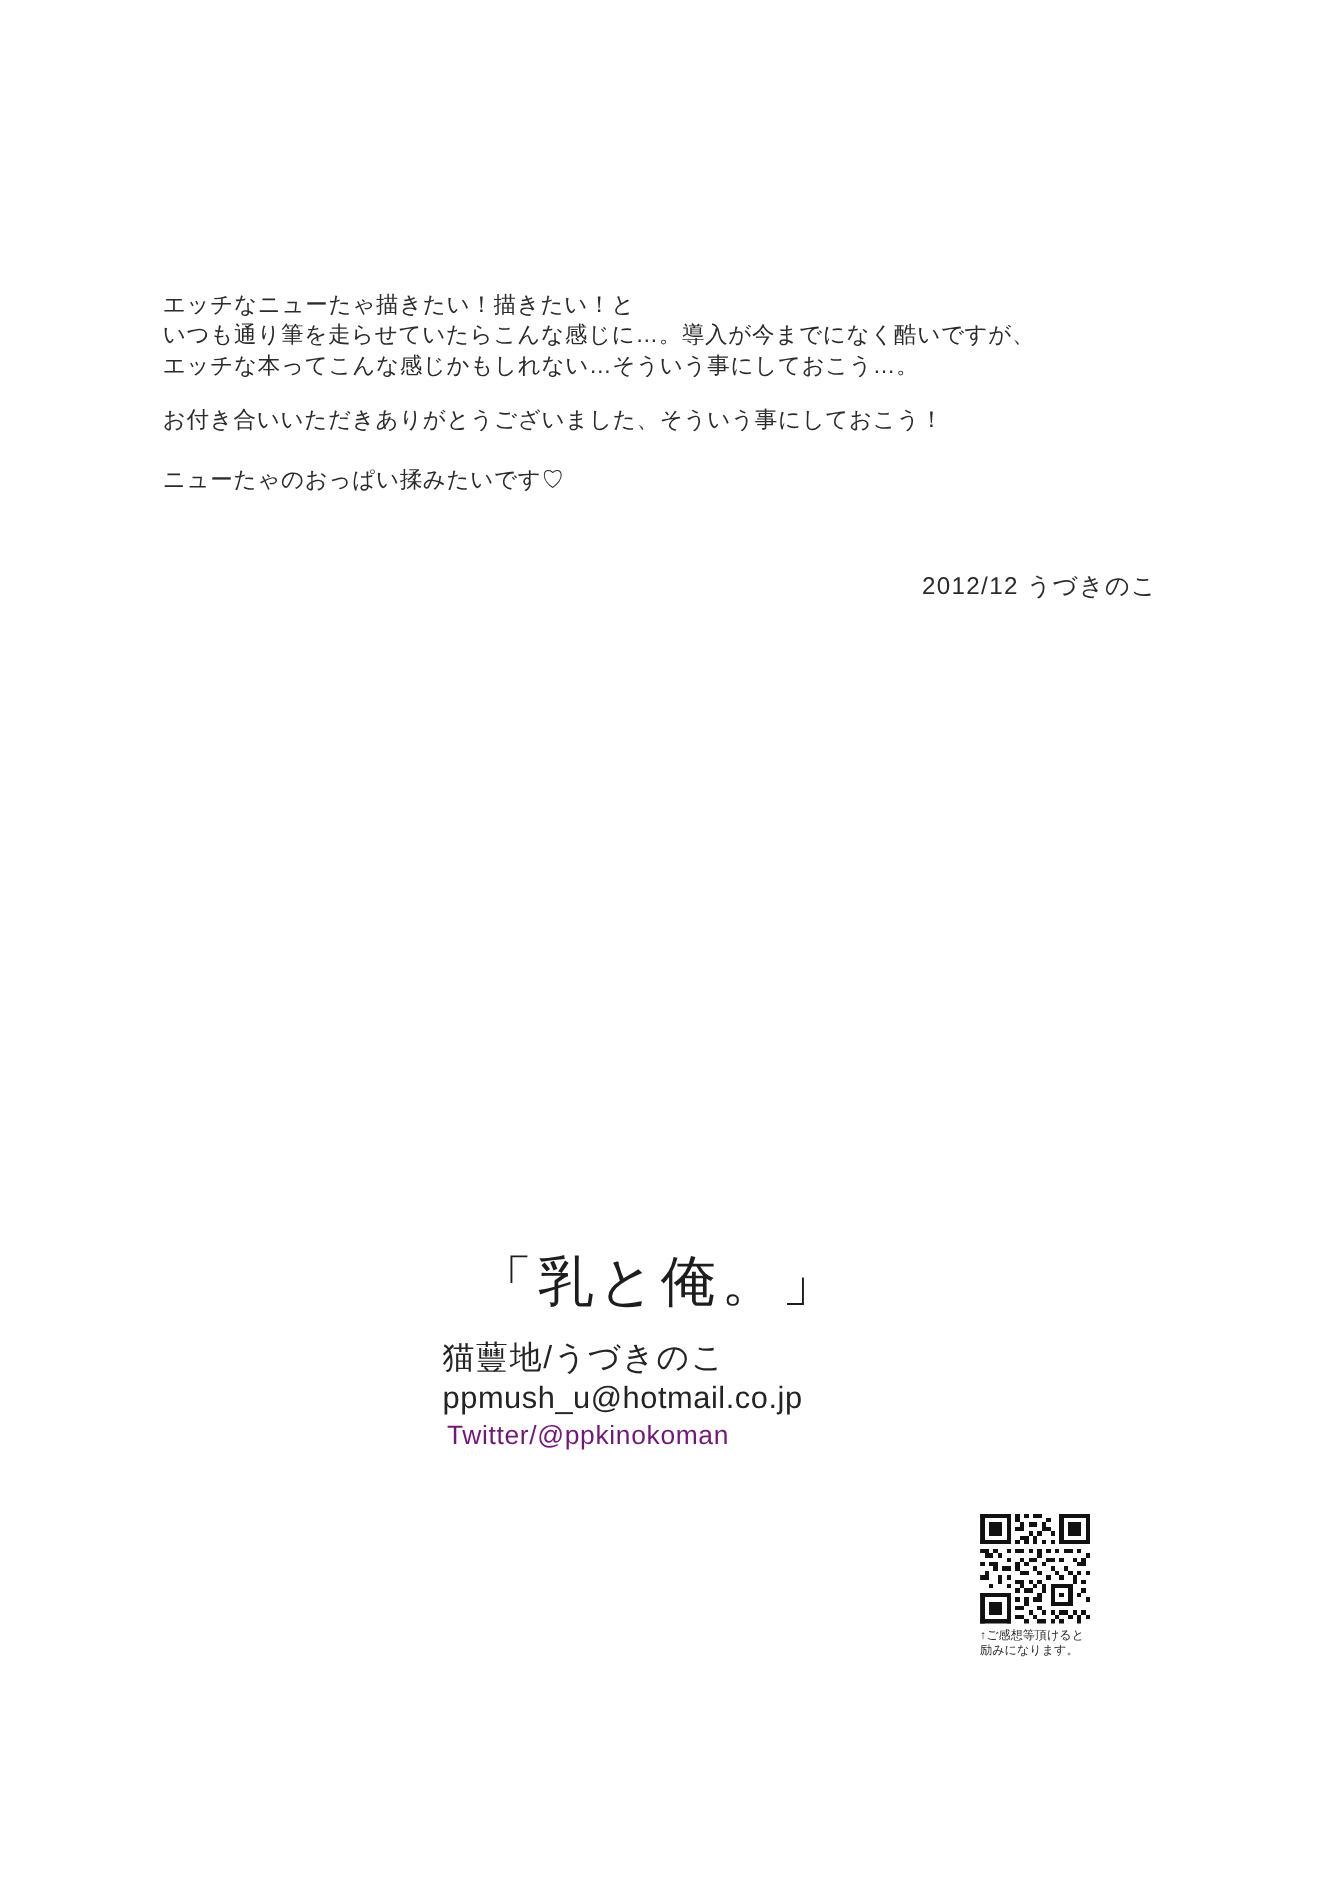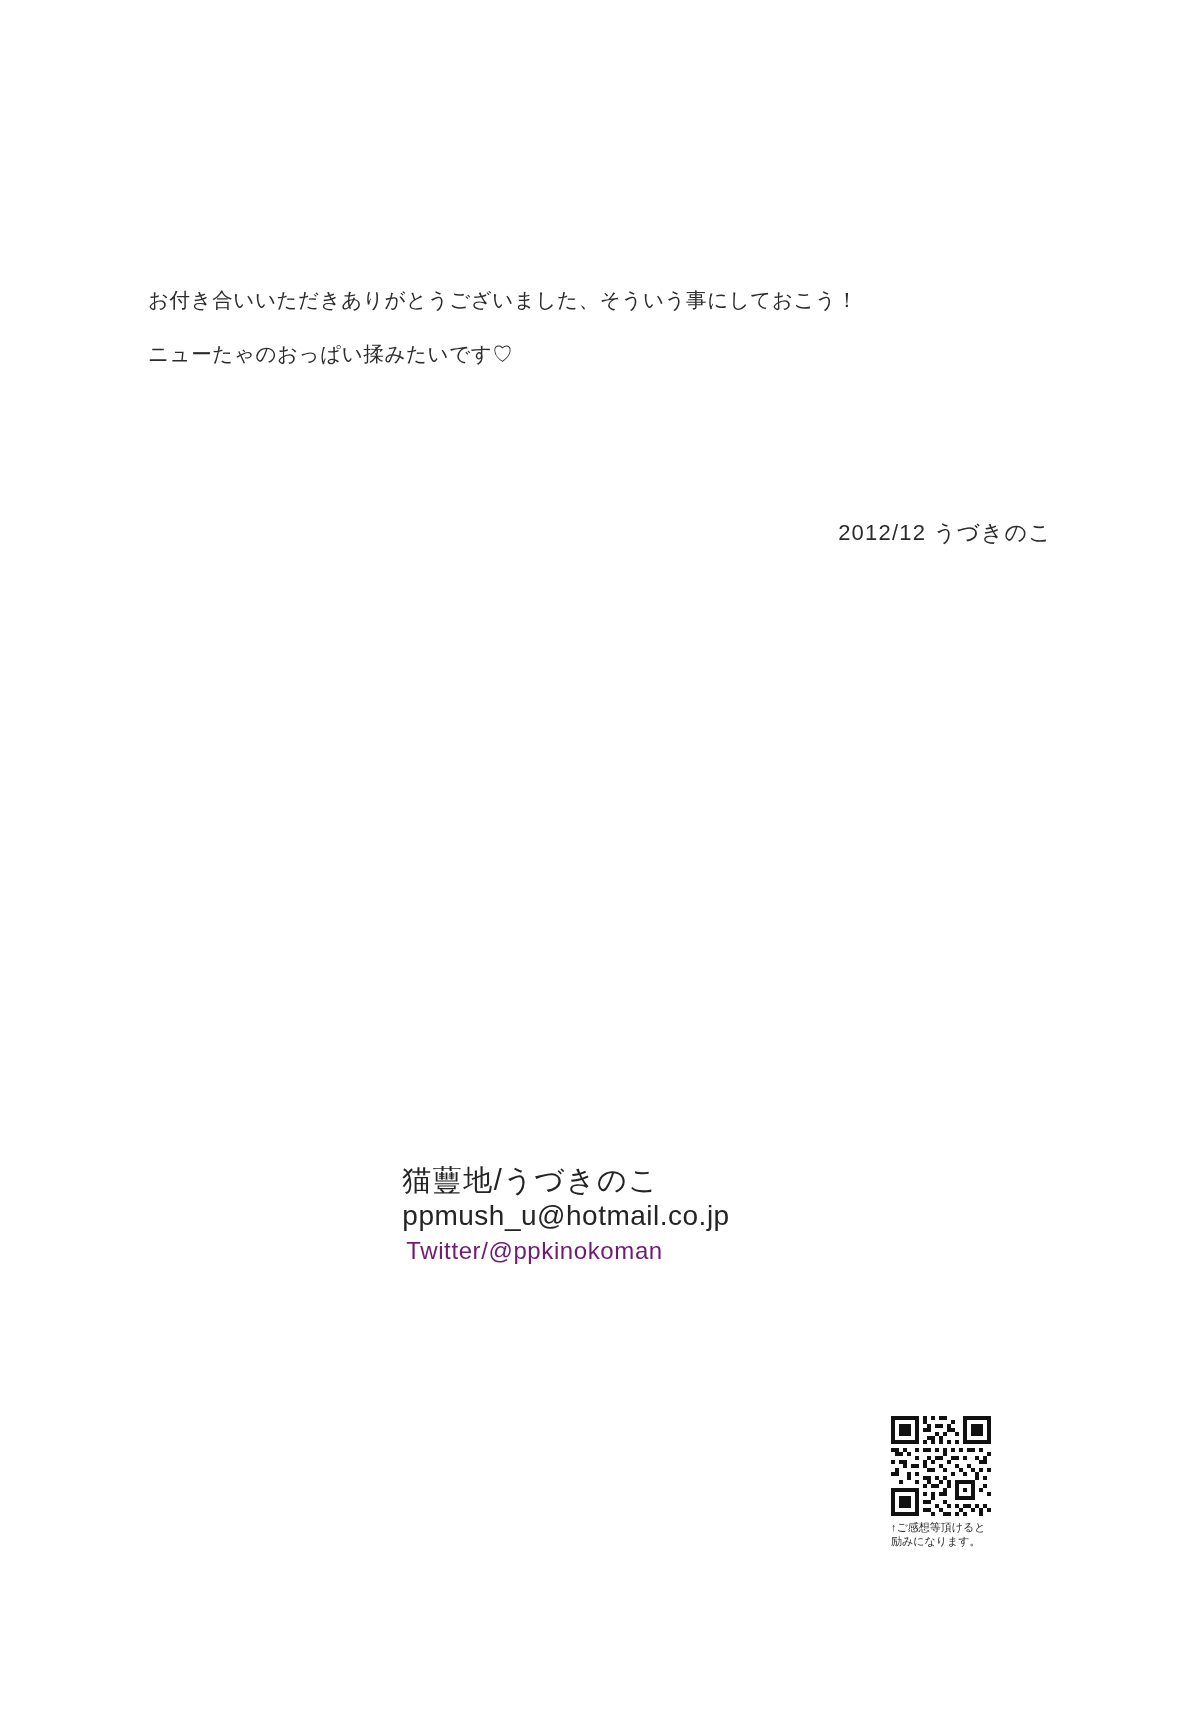--- a/index.html
+++ b/index.html
@@ -103,48 +103,52 @@
     font-size: 29px;
     letter-spacing: 1.5px;
     color: #242424;
     margin-top: 28px;
   }
 
   
   #qr-block {
     position: absolute;
     left: 891px;
-    top: 1416px;
+    top: 1376px;
     width: 116px;
   }
   #qr-code {
     width: 100px;
     height: 100px;
     display: block;
   }
   #qr-caption {
     margin-top: 5px;
     font-size: 11px;
     line-height: 1.25;
     color: #2b2b2b;
     white-space: pre-line;
     letter-spacing: 0px;
   }
 </style>
 </head>
 <body>
 
 <div id="afterword">
+  <p class="para block1">エッチなニューたゃ描きたい！描きたい！と
+いつも通り筆を走らせていたらこんな感じに…。導入が今までになく酷いですが、
+エッチな本ってこんな感じかもしれない…そういう事にしておこう…。</p>
   <p class="para block2">お付き合いいただきありがとうございました、そういう事にしておこう！</p>
   <p class="para block3">ニューたゃのおっぱい揉みたいです♡</p>
 </div>
 
 <div id="signature">2012/12 うづきのこ</div>
 
 <div id="colophon">
+  <div class="title">「乳と俺。」</div>
 
   <div class="credits">
     <div class="circle">猫蘴地/うづきのこ</div>
     <div class="mail">ppmush_u@hotmail.co.jp</div>
     <div class="twitter">Twitter/@ppkinokoman</div>
   </div>
 </div>
 
 <div id="qr-block">
   <svg id="qr-code" viewBox="0 0 25 25" shape-rendering="crispEdges" xmlns="http://www.w3.org/2000/svg">

